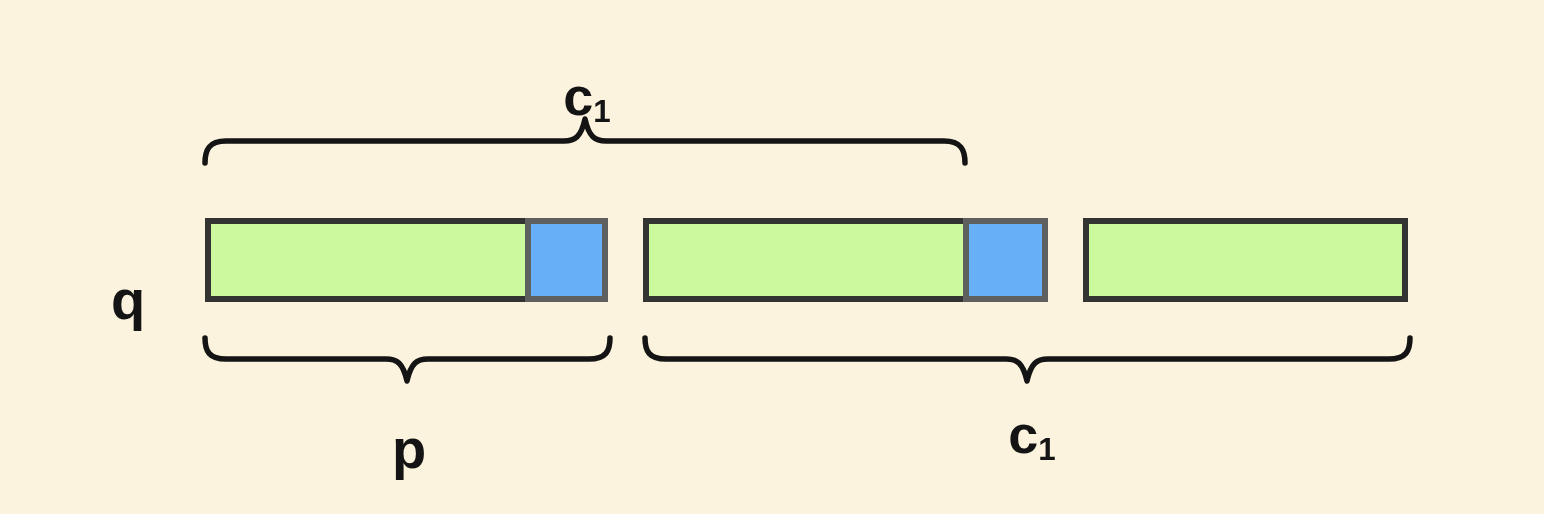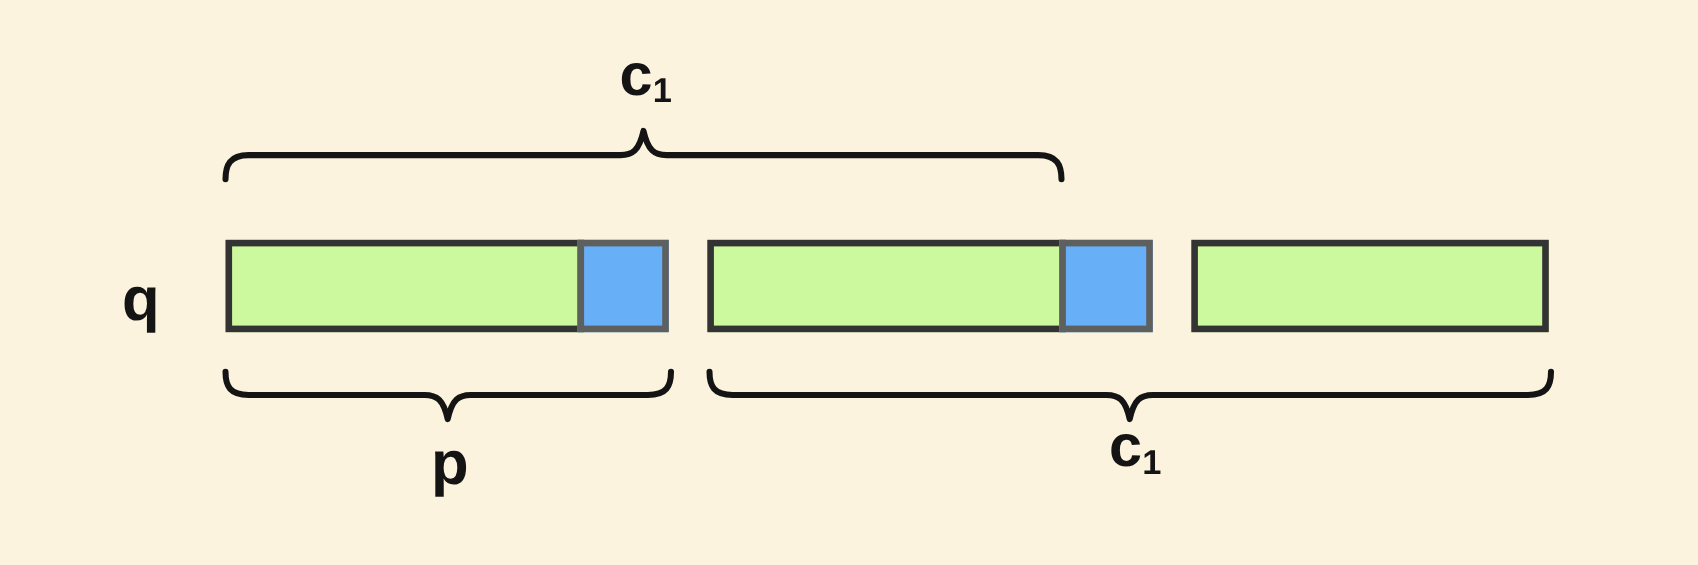--- a/index.html
+++ b/index.html
@@ -36,20 +36,21 @@
     stroke-linejoin: round;
   }
   .label {
     position: absolute;
     transform: translate(-50%, -50%);
     font-weight: 700;
     color: var(--line);
     line-height: 1;
     white-space: nowrap;
     user-select: none;
+    margin-top: 28px;
   }
   .label sub {
     font-size: 0.58em;
     position: relative;
     top: 0.22em;
     vertical-align: baseline;
   }
   .label-q      { left: 128px;  top: 272px; font-size: 56px; }
   .label-c1-top { left: 587px;  top: 68px;  font-size: 54px; }
   .label-p      { left: 409px;  top: 421px; font-size: 56px; }

